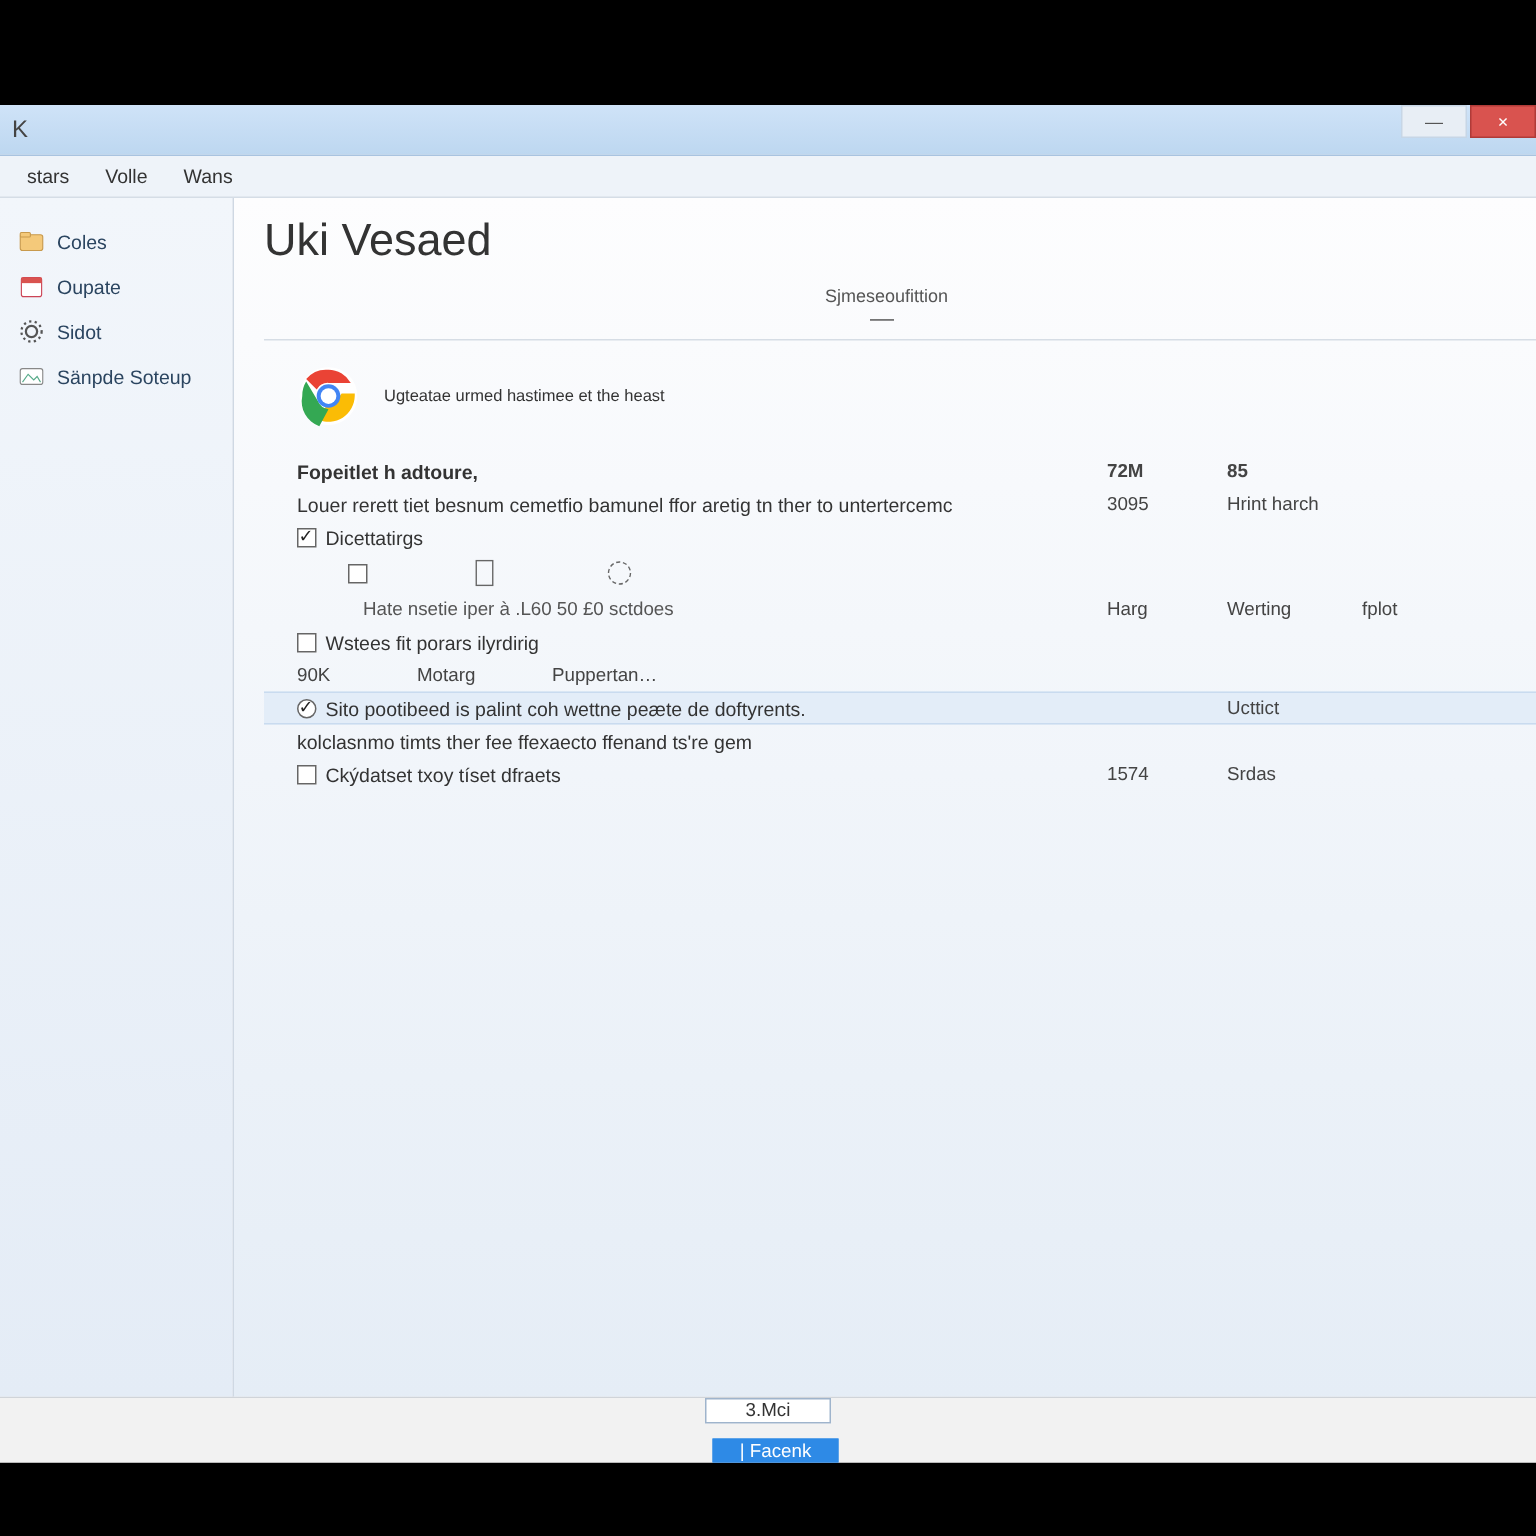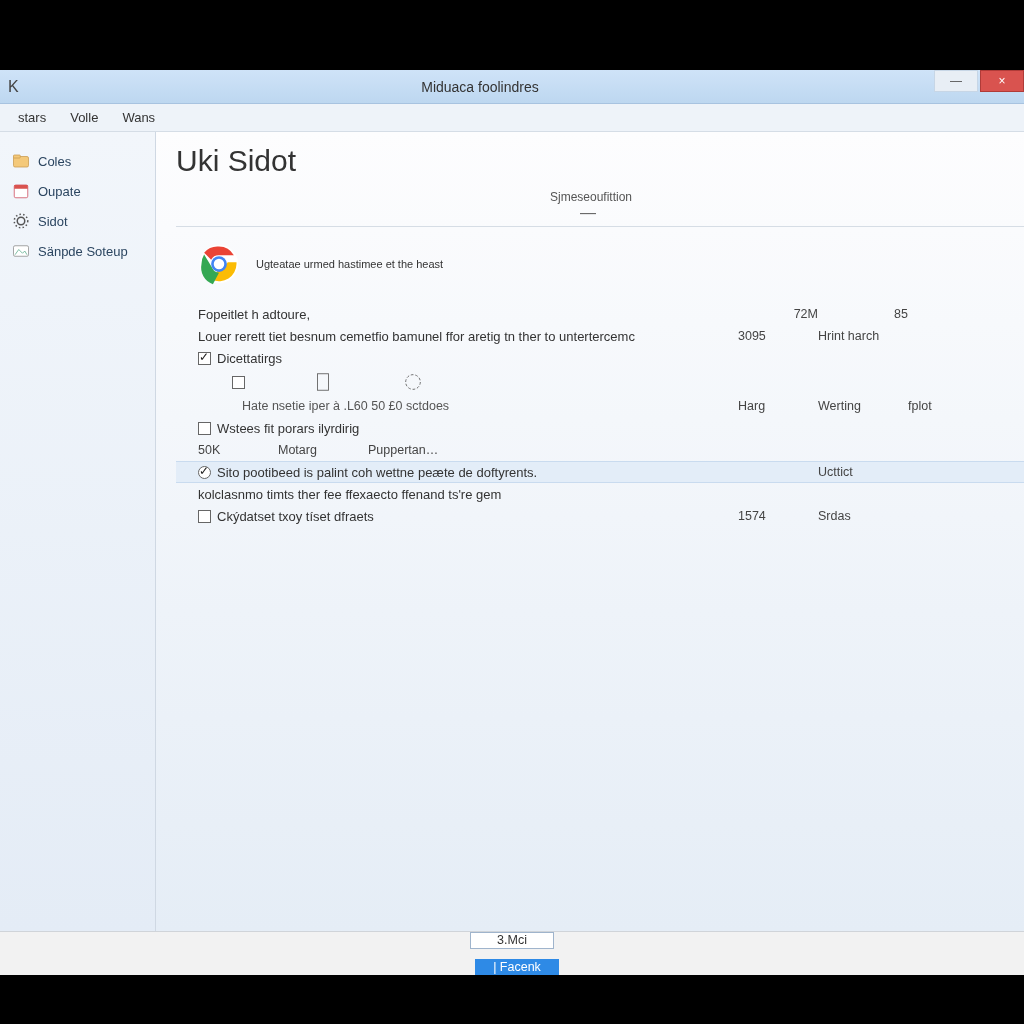--- a/index.html
+++ b/index.html
@@ -45,21 +45,21 @@
   .main { flex:1; background:linear-gradient(#fdfdfe,#eef3f9 60%,#e5edf6); position:relative; padding:12px 0 0 20px; }
   .main h1 { font-weight:300; font-size:30px; color:#333; margin-bottom:8px; }
   .section-hdr { display:flex; align-items:center; justify-content:space-between; border-bottom:1px solid #d6dde5; padding:4px 18px 4px 0; font-size:12px; color:#555;flex-direction:column;}
   .section-hdr .collapse { font-size:16px; color:#666; padding-right:6px;}
   
   .hero { display:flex; align-items:center; gap:16px; padding:16px 0 18px 22px; }
   .hero-text { font-size:11px; color:#333; }
 
   .list-area { font-size:13px; color:#333; }
   .row { display:flex; align-items:center; padding:2px 0 2px 22px; min-height:22px; }
-  .row.header { font-weight:400; color:#333;text-align:right; }
+  .row.header { font-weight:700; color:#333; }
   .row .c1 { flex:0 0 540px; display:flex; align-items:center; gap:6px; }
   .row .c2 { flex:0 0 80px; color:#444; font-size:12.5px;}
   .row .c3 { flex:0 0 90px; color:#444; font-size:12.5px;}
   .row .c4 { flex:0 0 90px; color:#444; font-size:12.5px;}
   .row.selected { background:#e3edf8; border-top:1px solid #c9dbef; border-bottom:1px solid #c9dbef; }
   .indent { padding-left:16px; display:inline-block;}
   .chk { width:13px;height:13px;border:1px solid #666; display:inline-block; background:#fff; position:relative;}
   .chk.checked::after{content:"✓";position:absolute;top:-3px;left:0;font-size:12px;color:#222;}
   .chk.radio{border-radius:50%;}
   .subtxt{ color:#555; font-size:12.5px; padding-left:22px;}
@@ -78,21 +78,20 @@
   
   .sq{width:16px;height:16px;display:inline-block;}
 </style>
 </head>
 <body>
 
 <div class="desktop">
 
   <div class="titlebar">
     <span class="app-icon">K</span>
-    <span class="title">Miduaca foolindres</span>
     <div class="win-controls">
       <div class="win-btn win-min">—</div>
       <div class="win-btn win-close">×</div>
     </div>
   </div>
 
   <div class="menubar">
     <span>stars</span>
     <span>Volle</span>
     <span>Wans</span>
@@ -125,21 +124,21 @@
       <div class="side-item">
         <svg class="side-icon" viewBox="0 0 24 24">
             <rect x="2" y="5" width="20" height="14" rx="2" fill="#fff" stroke="#888"></rect>
             <polyline points="4,17 9,10 14,15 17,12 20,17" fill="none" stroke="#5a8"></polyline>
           </svg>
         <span>Sänpde Soteup</span>
       </div>
     </div>
 
     <div class="main">
-      <h1>Uki Sidot</h1>
+      <h1>Uki Vesaed</h1>
 
       <div class="section-hdr">
         <span>Sjmeseoufittion</span>
         <span class="collapse">—</span>
       </div>
 
       <div class="hero">
         <svg width="42" height="42" viewBox="0 0 48 48">
           <circle cx="24" cy="24" r="22" fill="#fff"></circle>
           <path d="M24 4a20 20 0 0 1 17 10H24a10 10 0 0 0-9 5L7 11A20 20 0 0 1 24 4z" fill="#ea4335"></path>
@@ -210,21 +209,21 @@
           <div class="c1">
               <span class="chk"></span>
             <span>Wstees fit porars ilyrdirig</span>
             </div>
           <div class="c2"></div>
             <div class="c3"></div>
             <div class="c4"></div>
         </div>
 
         <div class="row">
-          <div class="c2">50K</div>
+          <div class="c2">90K</div>
           <div class="c3">Motarg</div>
           <div class="c4">Puppertan…</div>
         </div>
 
         <div class="row selected">
           <div class="c1">
             <span class="chk radio checked"></span>
             <span>Sito pootibeed is palint coh wettne peæte de doftyrents.</span>
             </div>
           <div class="c2"></div>

